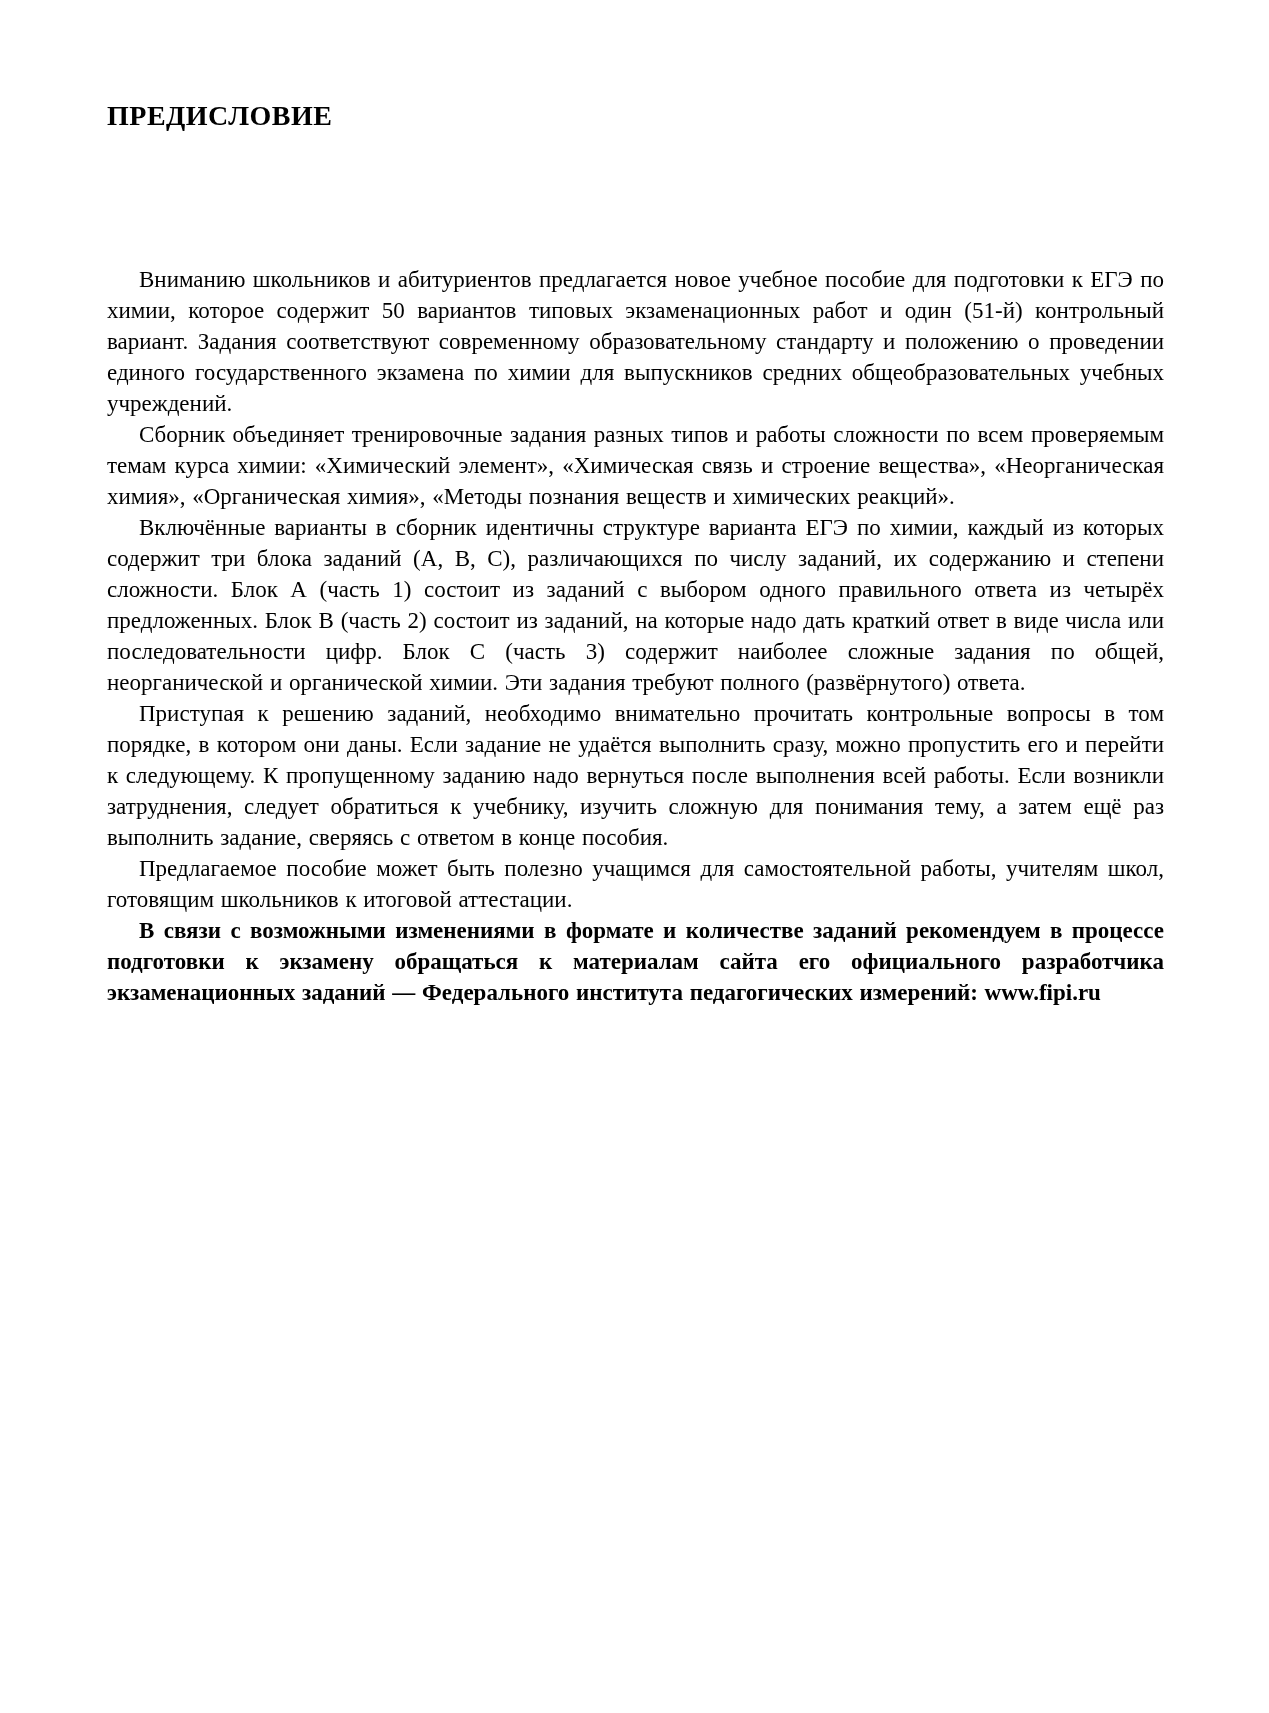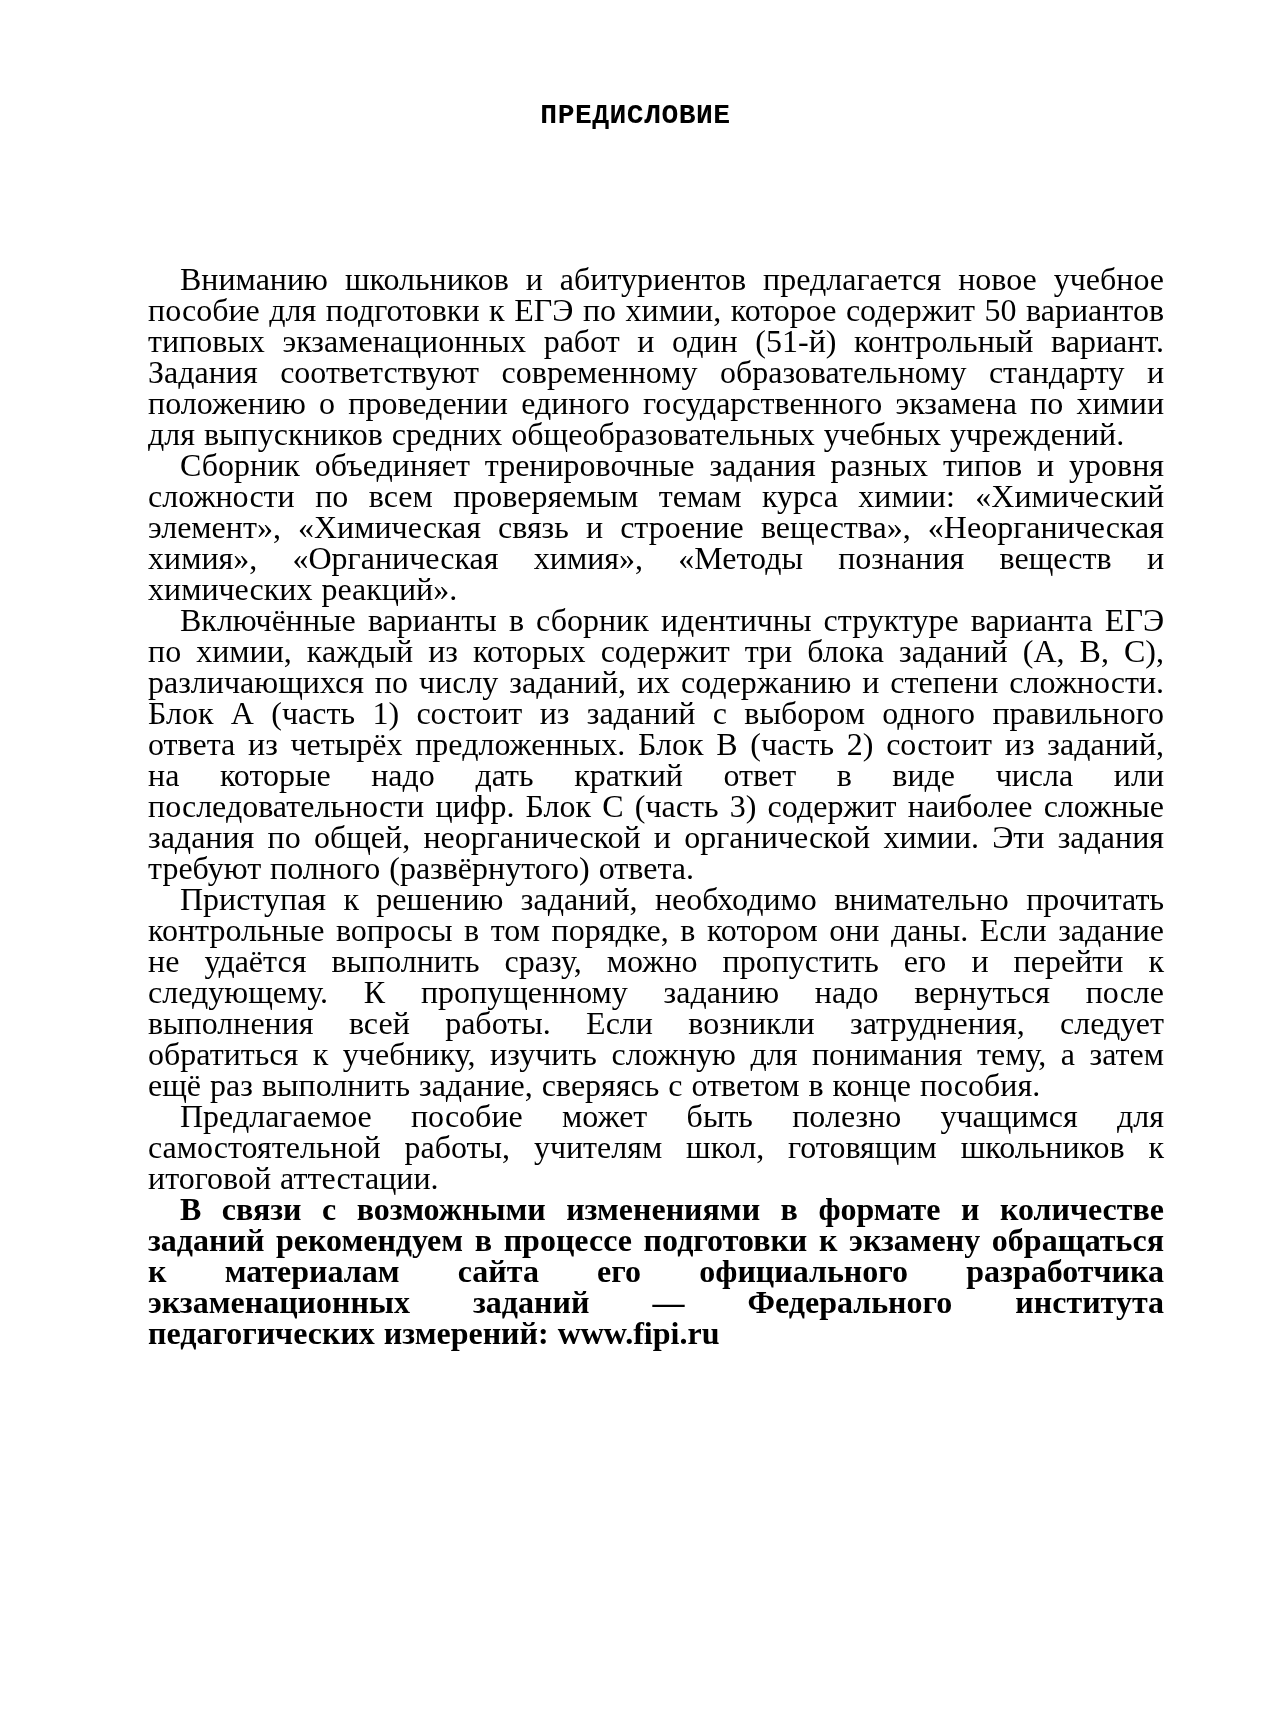--- a/index.html
+++ b/index.html
@@ -12,53 +12,51 @@
     width: 1269px;
     height: 1713px;
     margin: 0 auto;
     background: #ffffff;
     color: #000000;
     box-sizing: border-box;
     padding: 100px 105px 0 107px;
     overflow: hidden;
   }
   .page-title {
-    font-family: Liberation Mono, monospace;
+    font-family: Liberation Serif, serif;
     font-weight: 700;
     font-size: 28px;
     line-height: 32px;
     letter-spacing: 0.5px;
-    text-align: center;
     margin: 0;
     color: #000000;
   }
   .content {
     margin-top: 132px;
     font-family: "Liberation Serif", "DejaVu Serif", serif;
-    font-size: 32px;
+    font-size: 23px;
     line-height: 31px;
     color: #000000;
-    margin-left: 41px;
   }
   .content p {
     margin: 0;
     text-align: justify;
     text-indent: 32px;
     word-spacing: 1px;
   }
   .content p.bold {
     font-weight: 700;
   }
 </style>
 </head>
 <body>
 
 <div class="page">
   <h1 class="page-title">ПРЕДИСЛОВИЕ</h1>
   <div class="content">
       <p>Вниманию школьников и абитуриентов предлагается новое учебное пособие для подготовки к ЕГЭ по химии, которое содержит 50 вариантов типовых экзаменационных работ и один (51-й) контрольный вариант. Задания соответствуют современному образовательному стандарту и положению о проведении единого государственного экзамена по химии для выпускников средних общеобразовательных учебных учреждений.</p>
-      <p>Сборник объединяет тренировочные задания разных типов и уровня сложности по всем проверяемым темам курса химии: «Химический элемент», «Химическая связь и строение вещества», «Неорганическая химия», «Органическая химия», «Методы познания веществ и химических реакций».</p>
+      <p>Сборник объединяет тренировочные задания разных типов и работы сложности по всем проверяемым темам курса химии: «Химический элемент», «Химическая связь и строение вещества», «Неорганическая химия», «Органическая химия», «Методы познания веществ и химических реакций».</p>
       <p>Включённые варианты в сборник идентичны структуре варианта ЕГЭ по химии, каждый из которых содержит три блока заданий (А, В, С), различающихся по числу заданий, их содержанию и степени сложности. Блок А (часть 1) состоит из заданий с выбором одного правильного ответа из четырёх предложенных. Блок В (часть 2) состоит из заданий, на которые надо дать краткий ответ в виде числа или последовательности цифр. Блок С (часть 3) содержит наиболее сложные задания по общей, неорганической и органической химии. Эти задания требуют полного (развёрнутого) ответа.</p>
       <p>Приступая к решению заданий, необходимо внимательно прочитать контрольные вопросы в том порядке, в котором они даны. Если задание не удаётся выполнить сразу, можно пропустить его и перейти к следующему. К пропущенному заданию надо вернуться после выполнения всей работы. Если возникли затруднения, следует обратиться к учебнику, изучить сложную для понимания тему, а затем ещё раз выполнить задание, сверяясь с ответом в конце пособия.</p>
       <p>Предлагаемое пособие может быть полезно учащимся для самостоятельной работы, учителям школ, готовящим школьников к итоговой аттестации.</p>
       <p class="bold">В связи с возможными изменениями в формате и количестве заданий рекомендуем в процессе подготовки к экзамену обращаться к материалам сайта его официального разработчика экзаменационных заданий — Федерального института педагогических измерений: www.fipi.ru</p>
     </div>
 </div>
 
 </body></html>

